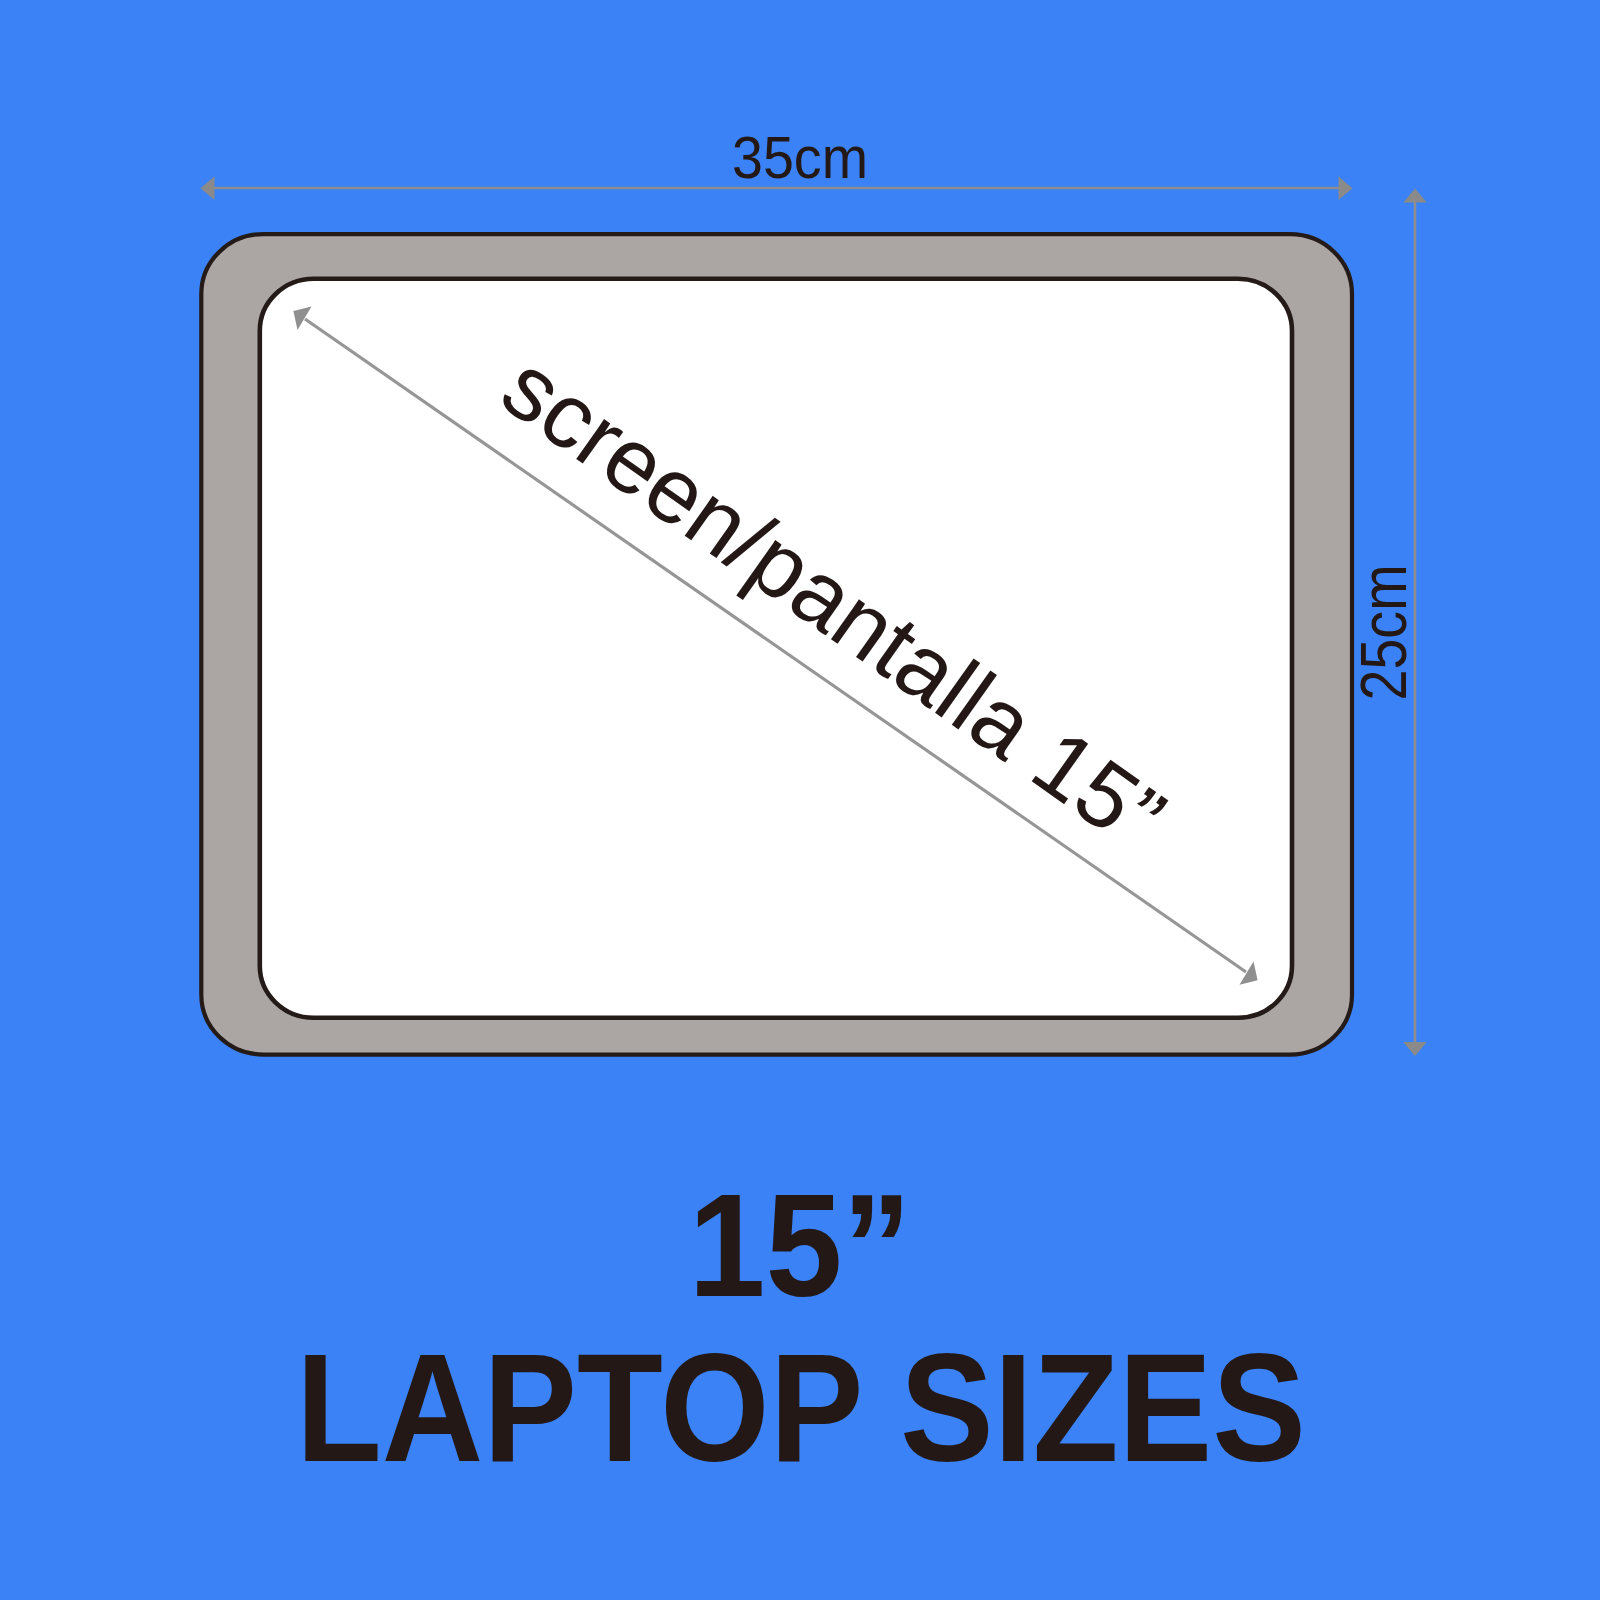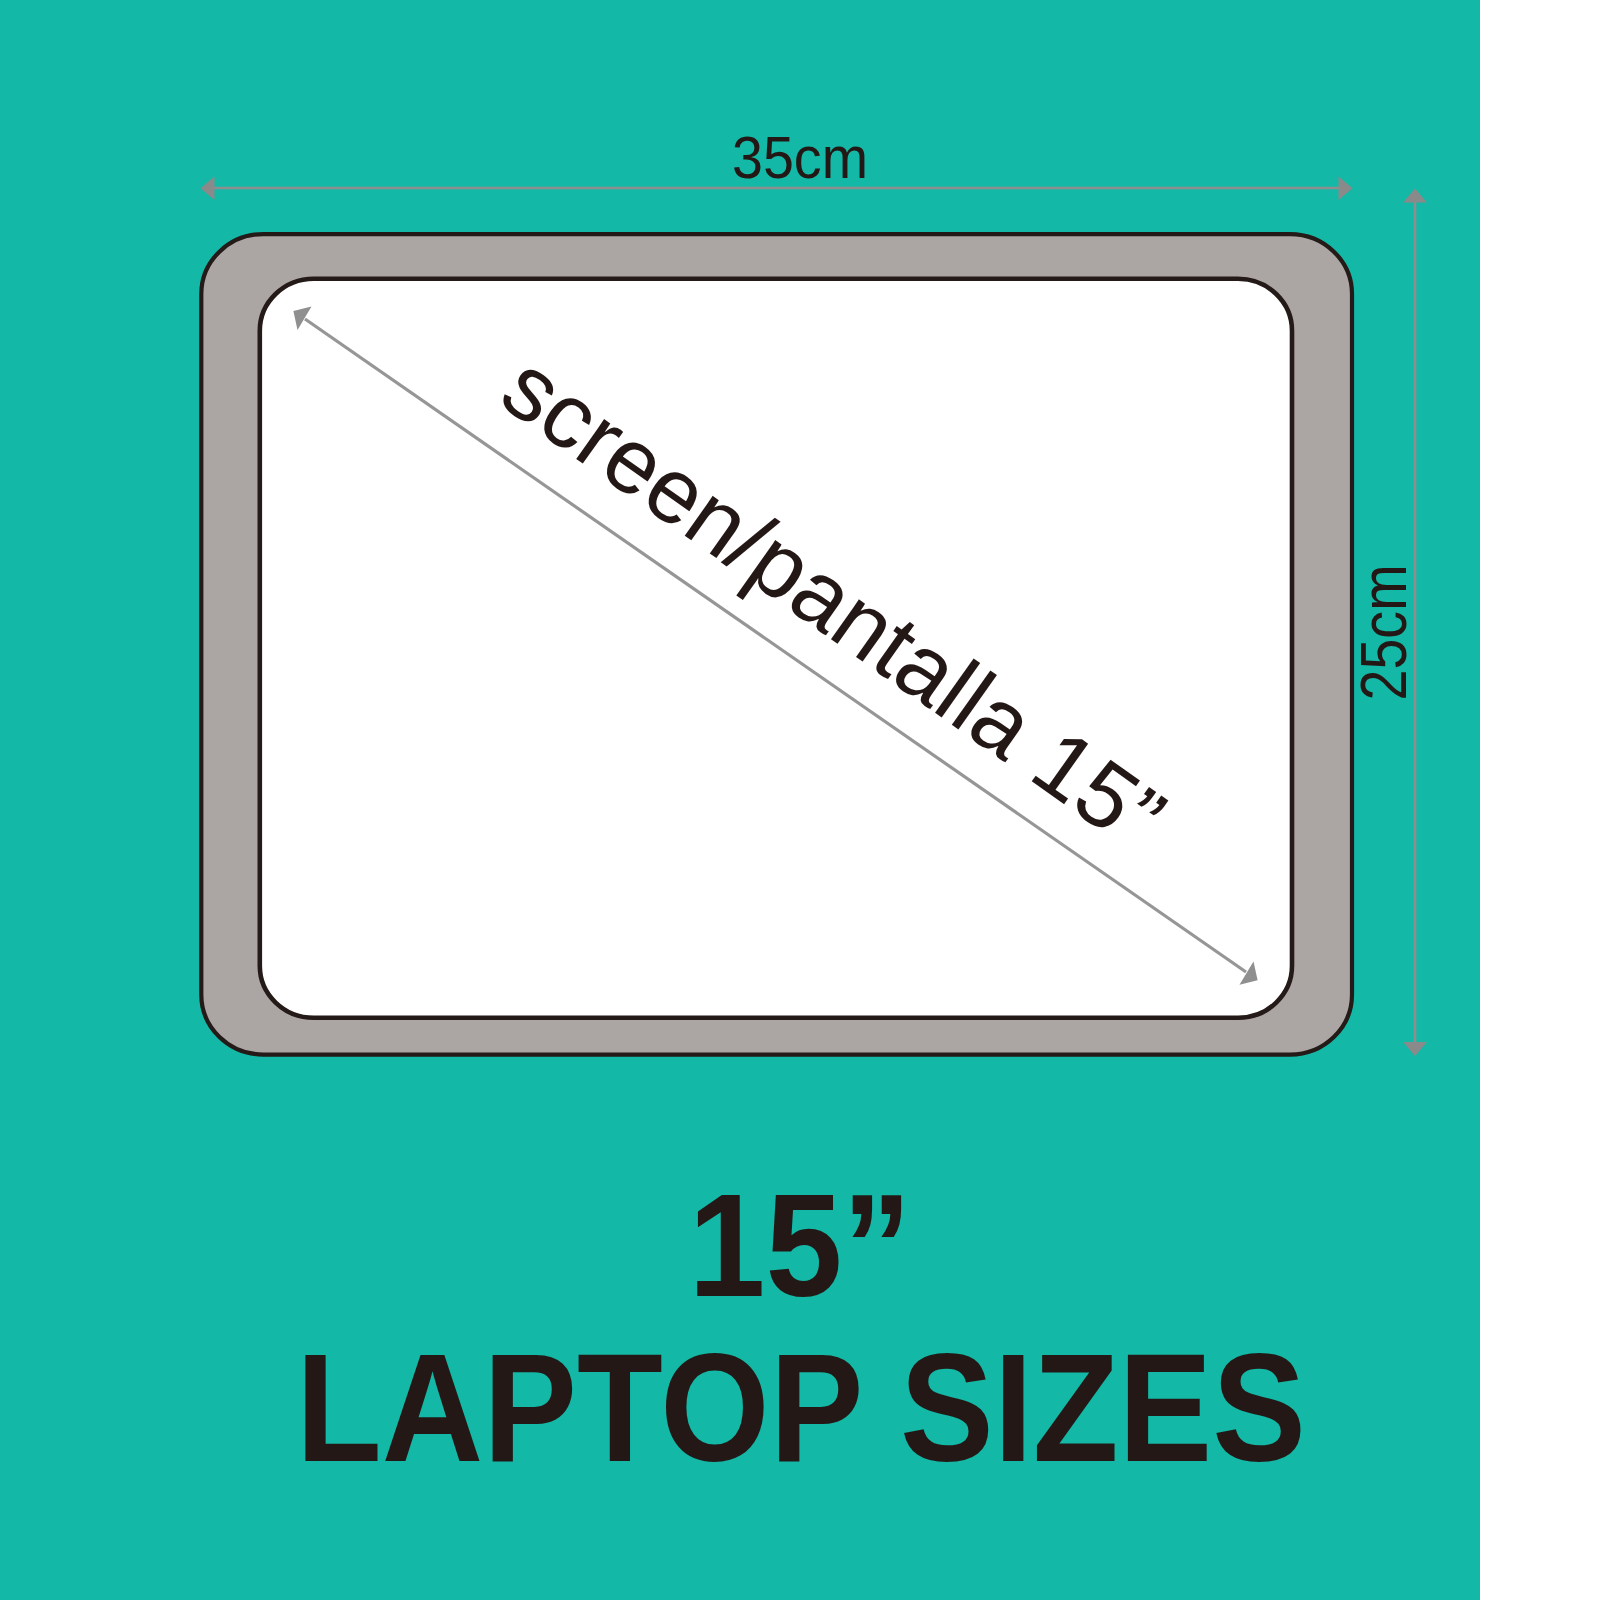--- a/index.html
+++ b/index.html
@@ -1,16 +1,16 @@
 <!DOCTYPE html>
 <html><head>
 <meta charset="utf-8">
 <style>
   html,body{margin:0;padding:0;background:#ffffff;}
-  .page{width:1480px;height:1600px;position:relative;background:#14b8a6;overflow:hidden;}
+  .page{width:1600px;height:1600px;position:relative;background:#3b82f6;overflow:hidden;}
   svg{position:absolute;left:0;top:0;}
   text{font-family:"Liberation Sans", sans-serif;}
 </style>
 </head>
 <body>
 
 <div class="page">
 <svg width="1600" height="1600" viewBox="0 0 1600 1600">
 
   <rect x="201.3" y="234.1" width="1150.7" height="820.5" rx="62" ry="60" fill="#aba6a4" stroke="#241a18" stroke-width="4.2"></rect>

